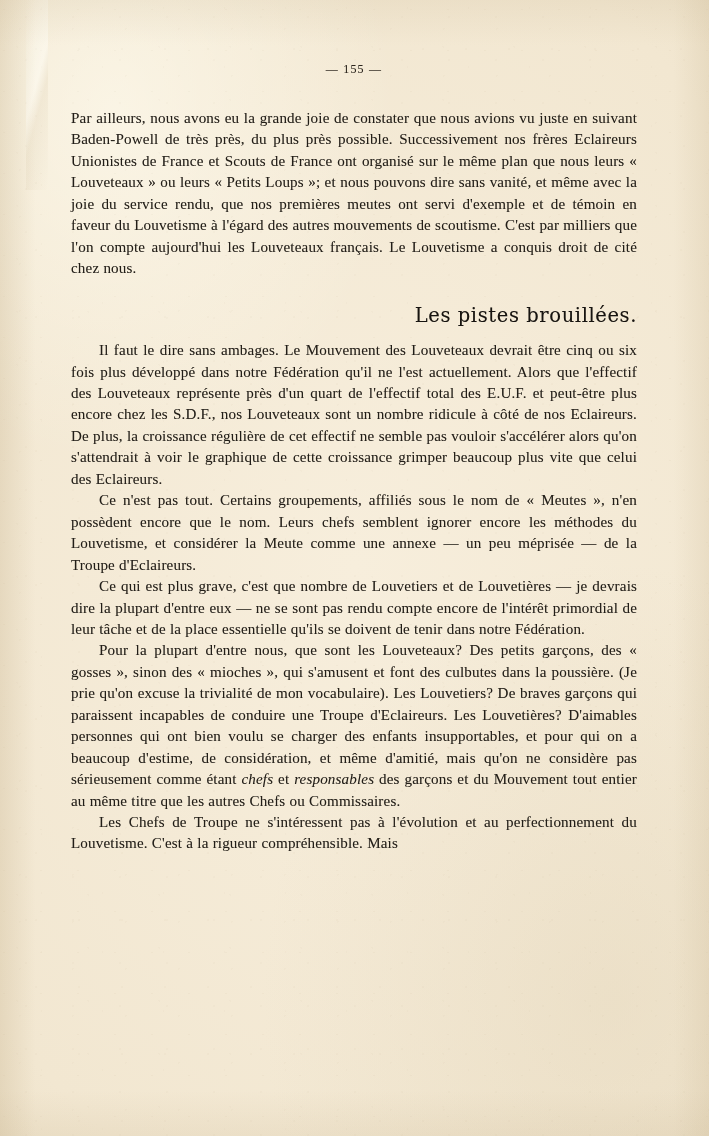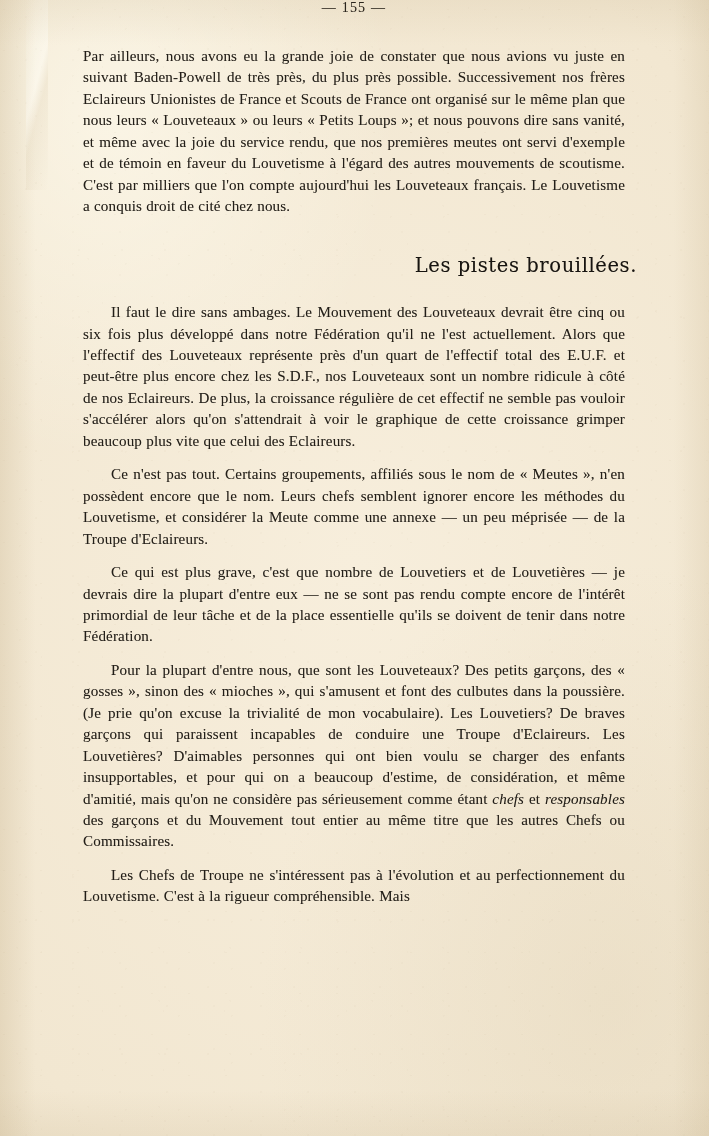--- a/index.html
+++ b/index.html
@@ -64,29 +64,30 @@
   
   .content {
     position: absolute;
     left: 71px;
     top: 0;
     width: 566px;
   }
 
   .folio {
     text-align: center;
-    font-size: 14px;
+    font-size: 12px;
     letter-spacing: 1.2px;
     color: #2b251d;
+    padding-top: 62px;
     height: 24px;
     box-sizing: content-box;
   }
 
   p.para {
-    margin: 12px;
+    margin: 0;
     font-size: 15.1px;
     line-height: 21.45px;
     text-align: justify;
     text-justify: inter-word;
     color: #221e18;
     letter-spacing: 0.01em;
     word-spacing: 0.015em;
     -webkit-font-smoothing: antialiased;
   }
   p.first { text-indent: 0; margin-top: 22px; }

